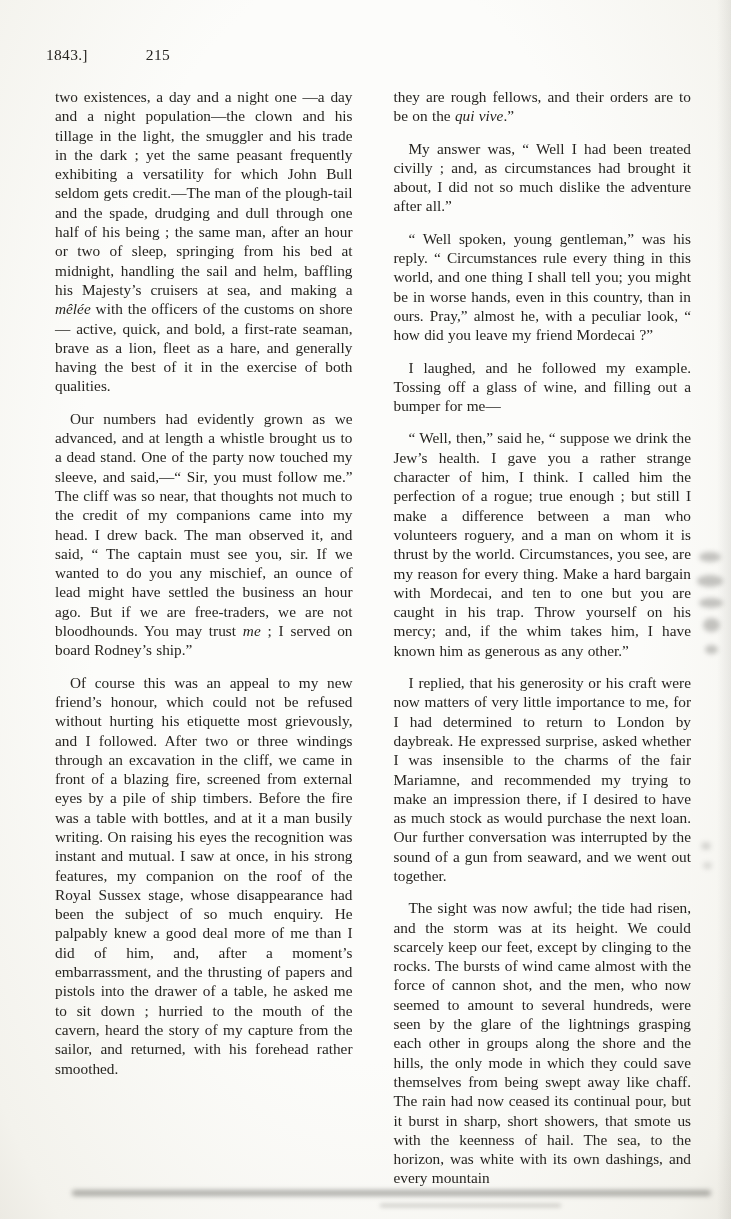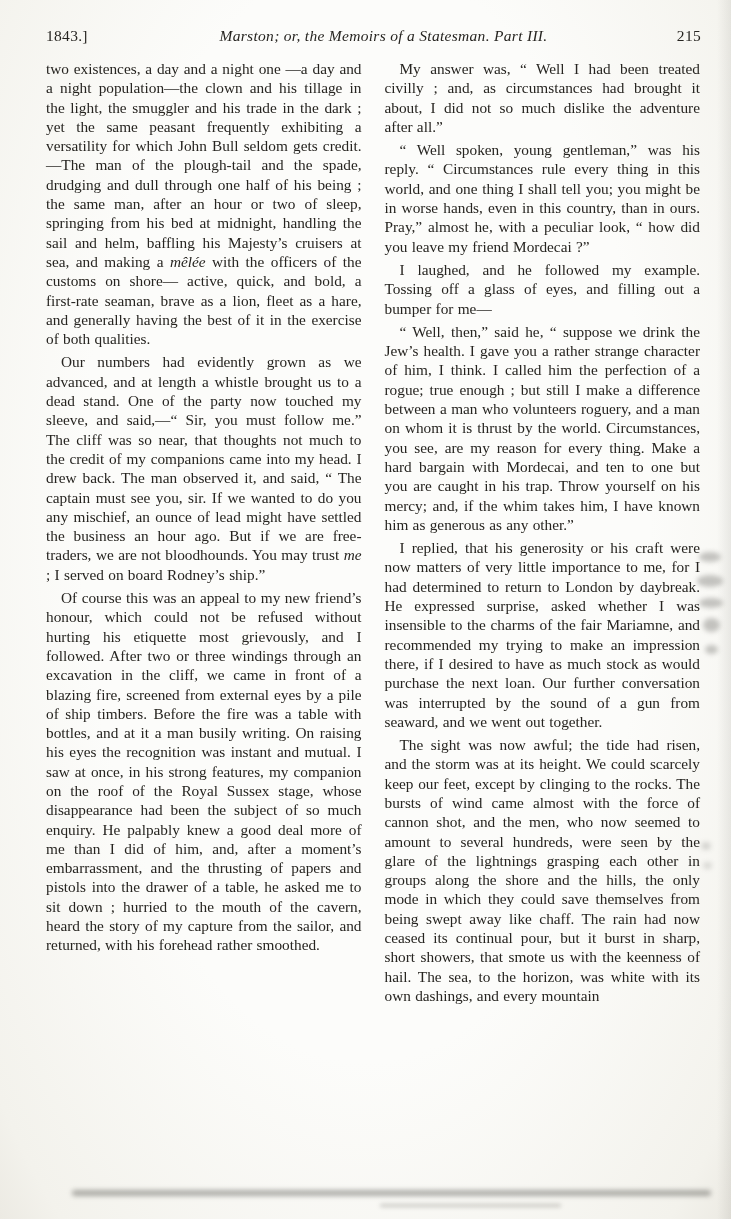--- a/index.html
+++ b/index.html
@@ -19,20 +19,21 @@
     position: absolute;
     inset: 0;
     background: radial-gradient(ellipse at 50% 42%, #fcfcfa 55%, #f3f2ec 92%, #eceae3 100%);
   }
   .header-row {
     display: flex;
     align-items: baseline;
     padding: 27px 30px 0 46px;
     font-size: 15.5px;
     letter-spacing: 0.3px;
+    margin-top: 19px;
   }
   .year { width: 72px; }
   .running-title {
     flex: 1;
     text-align: center;
     font-style: italic;
   }
   .page-num {
     width: 52px;
     text-align: right;
@@ -45,21 +46,21 @@
   .column {
     flex: 1;
     min-width: 0;
     text-align: justify;
     font-size: 15.3px;
     line-height: 19.3px;
     word-spacing: 0.5px;
     hyphens: auto;
     -webkit-hyphens: auto;
   }
-  .para { margin: 4px; }
+  .para { margin: 13px; }
   .para.indent { text-indent: 15px; }
   .para i { font-style: italic; }
 
   
   .artifact {
     position: absolute;
     background: #6b6a66;
     border-radius: 50%;
     filter: blur(2.5px);
     opacity: 0.38;
@@ -93,34 +94,34 @@
     pointer-events: none;
   }
 </style>
 </head>
 <body>
 
 <div class="page">
 
   <div class="header-row">
     <span class="year">1843.]</span>
-    <span class="running-title">Marston; or, the Memoirs of a Statesman. Part III.</span>
     <span class="page-num">215</span>
   </div>
 
   <div class="columns">
     <div class="column">
         <p class="para"><span>two existences, a day and a night one —a day and a night population—the clown and his tillage in the light, the smuggler and his trade in the dark ; yet the same peasant frequently exhibiting a versatility for which John Bull seldom gets credit.—The man of the plough-tail and the spade, drudging and dull through one half of his being ; the same man, after an hour or two of sleep, springing from his bed at midnight, handling the sail and helm, baffling his Majesty’s cruisers at sea, and making a </span><i>mêlée</i><span> with the officers of the customs on shore— active, quick, and bold, a first-rate seaman, brave as a lion, fleet as a hare, and generally having the best of it in the exercise of both qualities.</span></p>
         <p class="para indent"><span>Our numbers had evidently grown as we advanced, and at length a whistle brought us to a dead stand. One of the party now touched my sleeve, and said,—“ Sir, you must follow me.” The cliff was so near, that thoughts not much to the credit of my companions came into my head. I drew back. The man observed it, and said, “ The captain must see you, sir. If we wanted to do you any mischief, an ounce of lead might have settled the business an hour ago. But if we are free-traders, we are not bloodhounds. You may trust </span><i>me</i><span> ; I served on board Rodney’s ship.”</span></p>
         <p class="para indent"><span>Of course this was an appeal to my new friend’s honour, which could not be refused without hurting his etiquette most grievously, and I followed. After two or three windings through an excavation in the cliff, we came in front of a blazing fire, screened from external eyes by a pile of ship timbers. Before the fire was a table with bottles, and at it a man busily writing. On raising his eyes the recognition was instant and mutual. I saw at once, in his strong features, my companion on the roof of the Royal Sussex stage, whose disappearance had been the subject of so much enquiry. He palpably knew a good deal more of me than I did of him, and, after a moment’s embarrassment, and the thrusting of papers and pistols into the drawer of a table, he asked me to sit down ; hurried to the mouth of the cavern, heard the story of my capture from the sailor, and returned, with his forehead rather smoothed.</span></p>
       </div>
     <div class="column">
+        <p class="para"><span>they are rough fellows, and their orders are to be on the </span><i>qui vive</i><span>.”</span></p>
         <p class="para indent"><span>My answer was, “ Well I had been treated civilly ; and, as circumstances had brought it about, I did not so much dislike the adventure after all.”</span></p>
         <p class="para indent"><span>“ Well spoken, young gentleman,” was his reply. “ Circumstances rule every thing in this world, and one thing I shall tell you; you might be in worse hands, even in this country, than in ours. Pray,” almost he, with a peculiar look, “ how did you leave my friend Mordecai ?”</span></p>
-        <p class="para indent"><span>I laughed, and he followed my example. Tossing off a glass of eyes, and filling out a bumper for me—</span></p>
+        <p class="para indent"><span>I laughed, and he followed my example. Tossing off a glass of wine, and filling out a bumper for me—</span></p>
         <p class="para indent"><span>“ Well, then,” said he, “ suppose we drink the Jew’s health. I gave you a rather strange character of him, I think. I called him the perfection of a rogue; true enough ; but still I make a difference between a man who volunteers roguery, and a man on whom it is thrust by the world. Circumstances, you see, are my reason for every thing. Make a hard bargain with Mordecai, and ten to one but you are caught in his trap. Throw yourself on his mercy; and, if the whim takes him, I have known him as generous as any other.”</span></p>
         <p class="para indent"><span>I replied, that his generosity or his craft were now matters of very little importance to me, for I had determined to return to London by daybreak. He expressed surprise, asked whether I was insensible to the charms of the fair Mariamne, and recommended my trying to make an impression there, if I desired to have as much stock as would purchase the next loan. Our further conversation was interrupted by the sound of a gun from seaward, and we went out together.</span></p>
         <p class="para indent"><span>The sight was now awful; the tide had risen, and the storm was at its height. We could scarcely keep our feet, except by clinging to the rocks. The bursts of wind came almost with the force of cannon shot, and the men, who now seemed to amount to several hundreds, were seen by the glare of the lightnings grasping each other in groups along the shore and the hills, the only mode in which they could save themselves from being swept away like chaff. The rain had now ceased its continual pour, but it burst in sharp, short showers, that smote us with the keenness of hail. The sea, to the horizon, was white with its own dashings, and every mountain</span></p>
       </div>
   </div>
 
   <div class="artifact" style="left:699px; top:552px; width:22px; height:10px;"></div>
   <div class="artifact" style="left:697px; top:575px; width:26px; height:12px;"></div>
   <div class="artifact" style="left:699px; top:598px; width:24px; height:10px;"></div>
   <div class="artifact" style="left:703px; top:618px; width:17px; height:14px;"></div>

